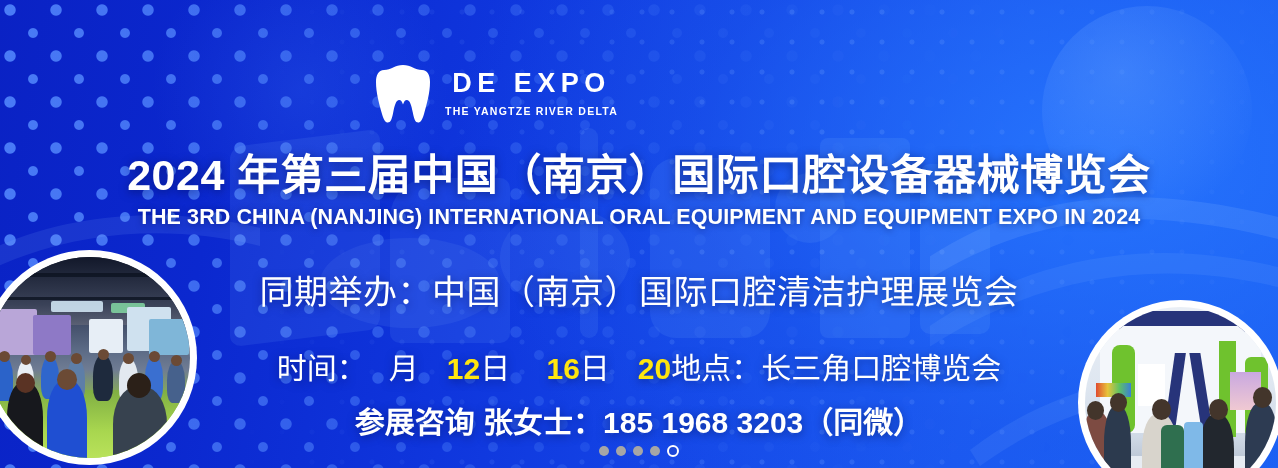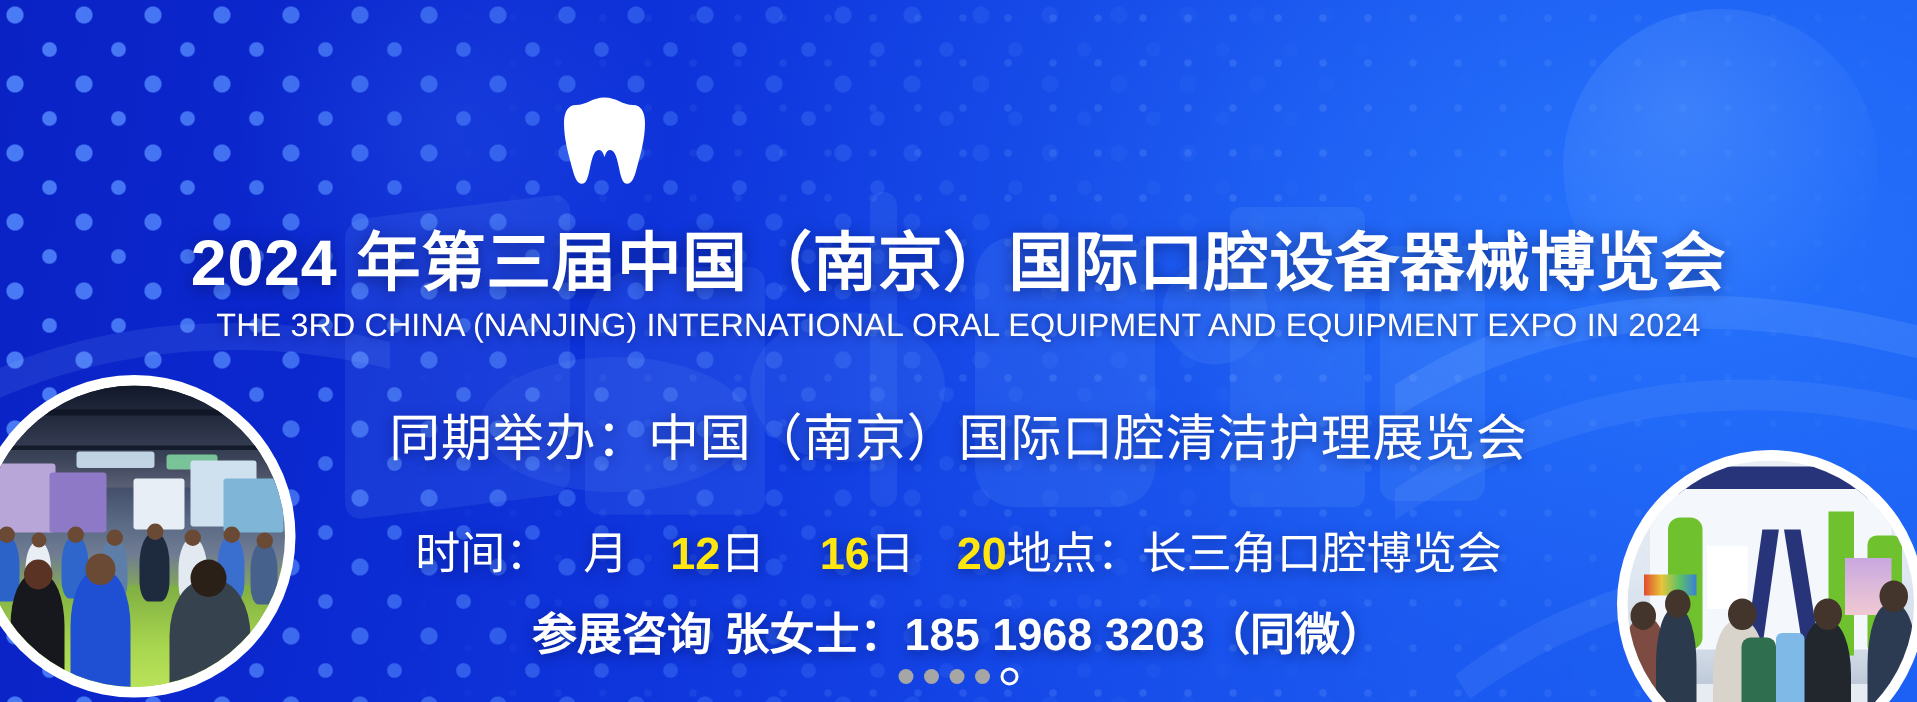--- a/index.html
+++ b/index.html
@@ -113,21 +113,21 @@
     text-shadow:0 1px 5px rgba(0,20,90,.45);
   }
 
   .title-cn{
     position:absolute;left:0;right:0;top:140px;text-align:center;
     color:#ffffff;font-size:43px;font-weight:bold;letter-spacing:.5px;white-space:nowrap;
     text-shadow:0 2px 10px rgba(0,15,80,.55);
   }
   .title-en{
     position:absolute;left:0;right:0;top:205px;text-align:center;
-    color:#ffffff;font-size:21.5px;font-weight:400;letter-spacing:.1px;white-space:nowrap;
+    color:#ffffff;font-size:21.5px;font-weight:700;letter-spacing:.1px;white-space:nowrap;
     text-shadow:0 1px 6px rgba(0,15,80,.5);
   }
   .line-concurrent{
     position:absolute;left:0;right:0;top:265px;text-align:center;
     color:#ffffff;font-size:34px;font-weight:500;letter-spacing:.5px;white-space:nowrap;
     text-shadow:0 2px 8px rgba(0,15,80,.5);
   }
   .line-when{
     position:absolute;left:0;right:0;top:344px;text-align:center;
     color:#ffffff;font-size:30px;font-weight:500;white-space:nowrap;
@@ -251,20 +251,24 @@
       </div>
     </div>
   </div>
 
   <div class="content">
 
     <div class="logo-row">
       <svg class="tooth-mark" viewBox="0 0 56 62" aria-hidden="true">
         <path d="M28 3 C20 3 16 8 9 8 C3.5 8 1 13 1 20 C1 31 4 41 7 52 C8.6 58 10.5 60.5 12.8 60.5 C15.6 60.5 16.8 57.5 18.2 50.5 C19.6 43.5 21 38 24.2 38 C25.9 38 26.6 39 27.4 41 L28 42.6 L28.6 41 C29.4 39 30.1 38 31.8 38 C35 38 36.4 43.5 37.8 50.5 C39.2 57.5 40.4 60.5 43.2 60.5 C45.5 60.5 47.4 58 49 52 C52 41 55 31 55 20 C55 13 52.5 8 47 8 C40 8 36 3 28 3 Z" fill="#ffffff"></path>
       </svg>
+      <div class="logo-text">
+        <div class="logo-main">DE EXPO</div>
+        <div class="logo-sub">THE YANGTZE RIVER DELTA</div>
+      </div>
     </div>
 
 
     <div class="title-cn">2024 年第三届中国（南京）国际口腔设备器械博览会</div>
     <div class="title-en">THE 3RD CHINA (NANJING) INTERNATIONAL ORAL EQUIPMENT AND EQUIPMENT EXPO IN 2024</div>
 
     <div class="line-concurrent">同期举办：中国（南京）国际口腔清洁护理展览会</div>
 
     <div class="line-when">
       <span>时间：</span><span class="gapsm"></span><span>月</span><span class="num">12</span><span>日</span>&nbsp;<span class="num">16</span><span>日</span><span class="num">20</span><span>地点：</span><span>长三角口腔博览会</span>

